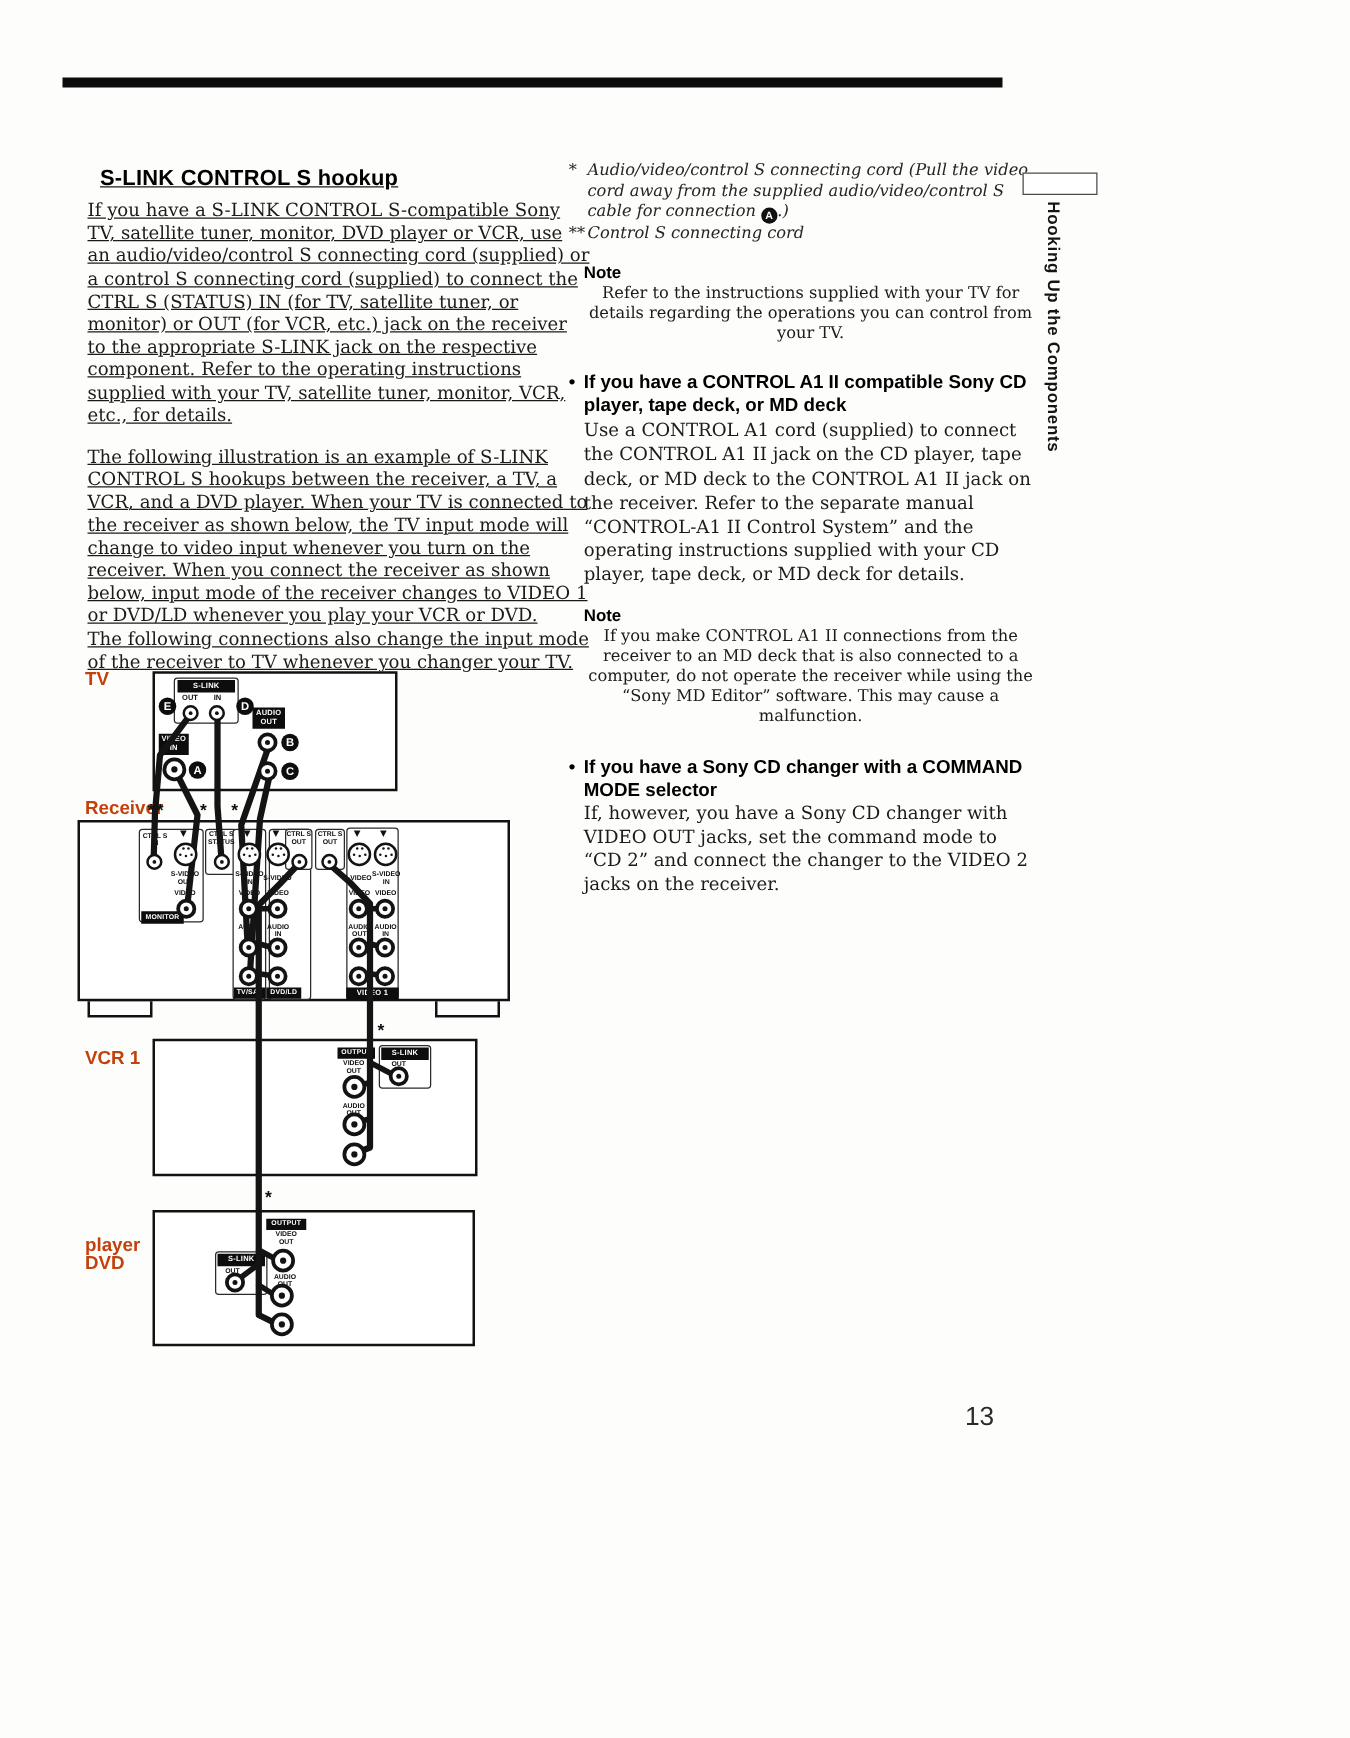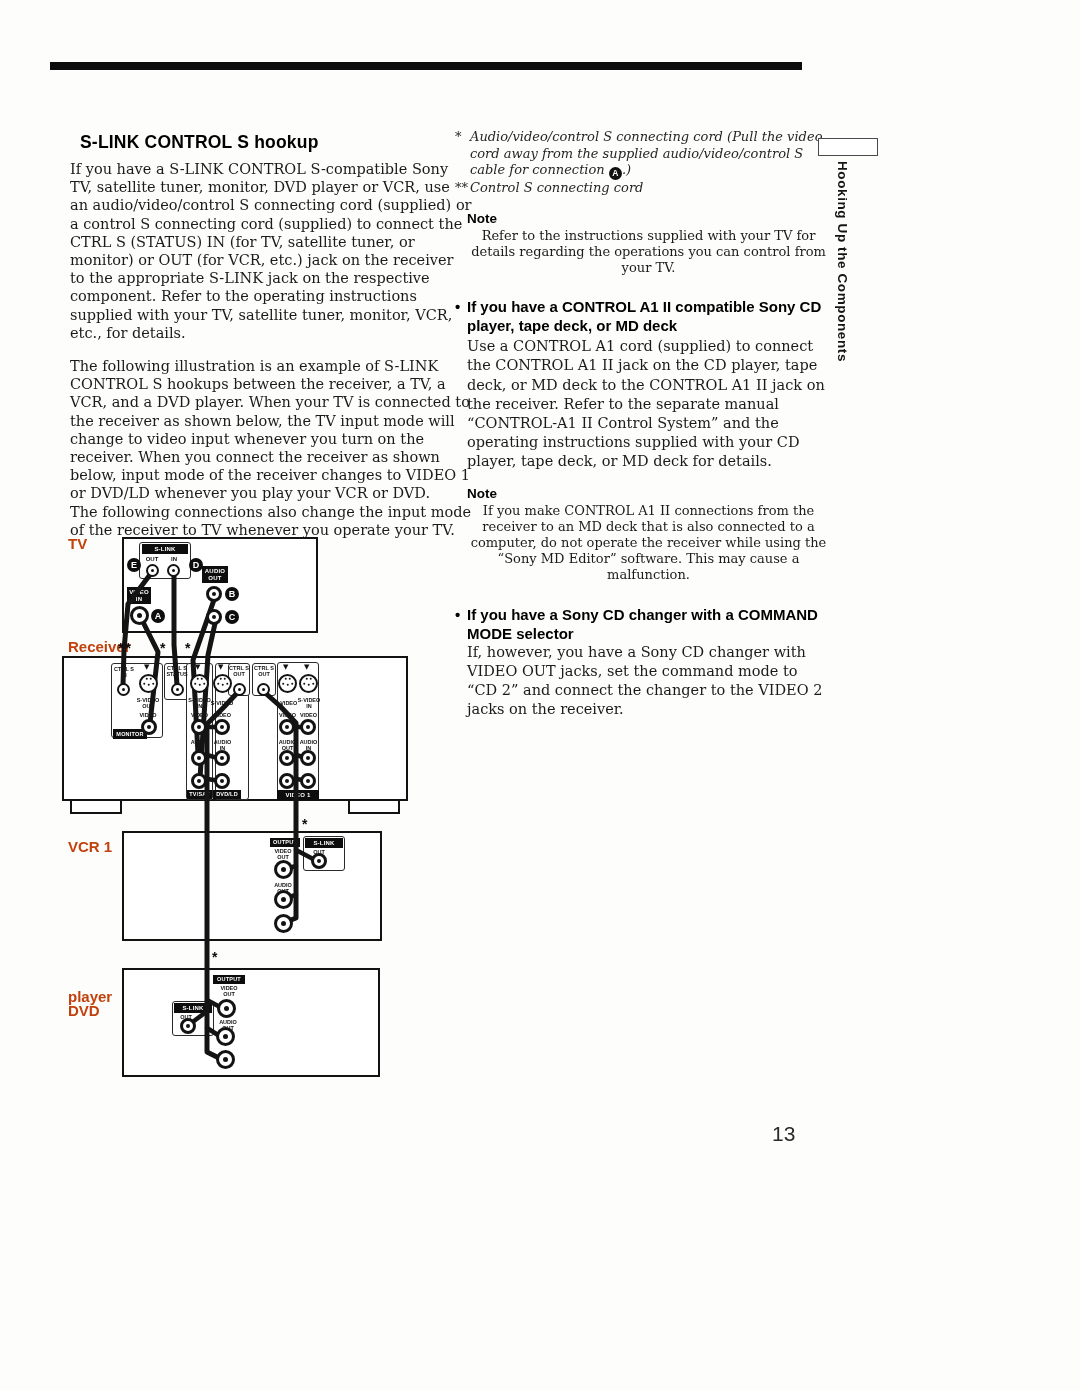--- a/index.html
+++ b/index.html
@@ -1,21 +1,21 @@
 <!DOCTYPE html>
 <html><head>
 <meta charset="utf-8">
 <style>
   html,body{margin:0;padding:0;background:#e8e8e8;}
   .page{position:relative;width:1080px;height:1390px;background:#fdfdfb;overflow:hidden;
         font-family:"DejaVu Serif",serif;color:#1b1b1b;}
   .rule-top{position:absolute;left:50px;top:62px;width:752px;height:8px;background:#0c0c0c;}
 
   
-  .col-left{position:absolute;left:70px;top:132px;width:402px;}
+  .col-left{position:absolute;left:70px;top:132px;width:402px;text-decoration:underline;}
   .h-main{font:bold 17.5px/20px "Liberation Sans",sans-serif;color:#000;margin:0 0 8px 10px;letter-spacing:.2px;}
   .body-p{font-size:14.5px;line-height:18.2px;margin:0;}
   .mt{margin-top:15px;}
 
   .col-right{position:absolute;left:455px;top:129px;width:375px;}
   .fn{display:flex;font:italic 13px/16.5px "DejaVu Serif",serif;color:#252525;margin:0;}
   .fn-marker{width:15px;flex:none;}
   .cA{display:inline-block;width:13px;height:13px;border-radius:50%;background:#111;color:#fff;
       font:bold 8.5px/13px "Liberation Sans",sans-serif;font-style:normal;text-align:center;vertical-align:-2px;}
   .note-h{font:bold 13.5px/15px "Liberation Sans",sans-serif;color:#000;margin:14px 0 0 12px;}
@@ -63,21 +63,21 @@
 <body>
 
 <div class="page">
 
   <div class="rule-top"></div>
 
   <div class="col-left">
     <div class="h-main">S-LINK CONTROL S hookup</div>
     <p class="body-p">If you have a S-LINK CONTROL S-compatible Sony TV, satellite tuner, monitor, DVD player or VCR, use an audio/video/control S connecting cord (supplied) or a control S connecting cord (supplied) to connect the CTRL S (STATUS) IN (for TV, satellite tuner, or monitor) or OUT (for VCR, etc.) jack on the receiver to the appropriate S-LINK jack on the respective component. Refer to the operating instructions supplied with your TV, satellite tuner, monitor, VCR, etc., for details.</p>
     <p class="body-p mt">The following illustration is an example of S-LINK CONTROL S hookups between the receiver, a TV, a VCR, and a DVD player. When your TV is connected to the receiver as shown below, the TV input mode will change to video input whenever you turn on the receiver. When you connect the receiver as shown below, input mode of the receiver changes to VIDEO 1 or DVD/LD whenever you play your VCR or DVD.</p>
-    <p class="body-p">The following connections also change the input mode of the receiver to TV whenever you operate your TV.</p>
+    <p class="body-p">The following connections also change the input mode of the receiver to TV whenever you changer your TV.</p>
   </div>
 
   <div class="col-right">
     <div class="fn">
       <span class="fn-marker">*</span>
       <span><span>Audio/video/control S connecting cord (Pull the video cord away from the supplied audio/video/control S cable for connection </span><span class="cA">A</span><span>.)</span></span>
     </div>
     <div class="fn">
       <span class="fn-marker">**</span>
       <span>Control S connecting cord</span>

